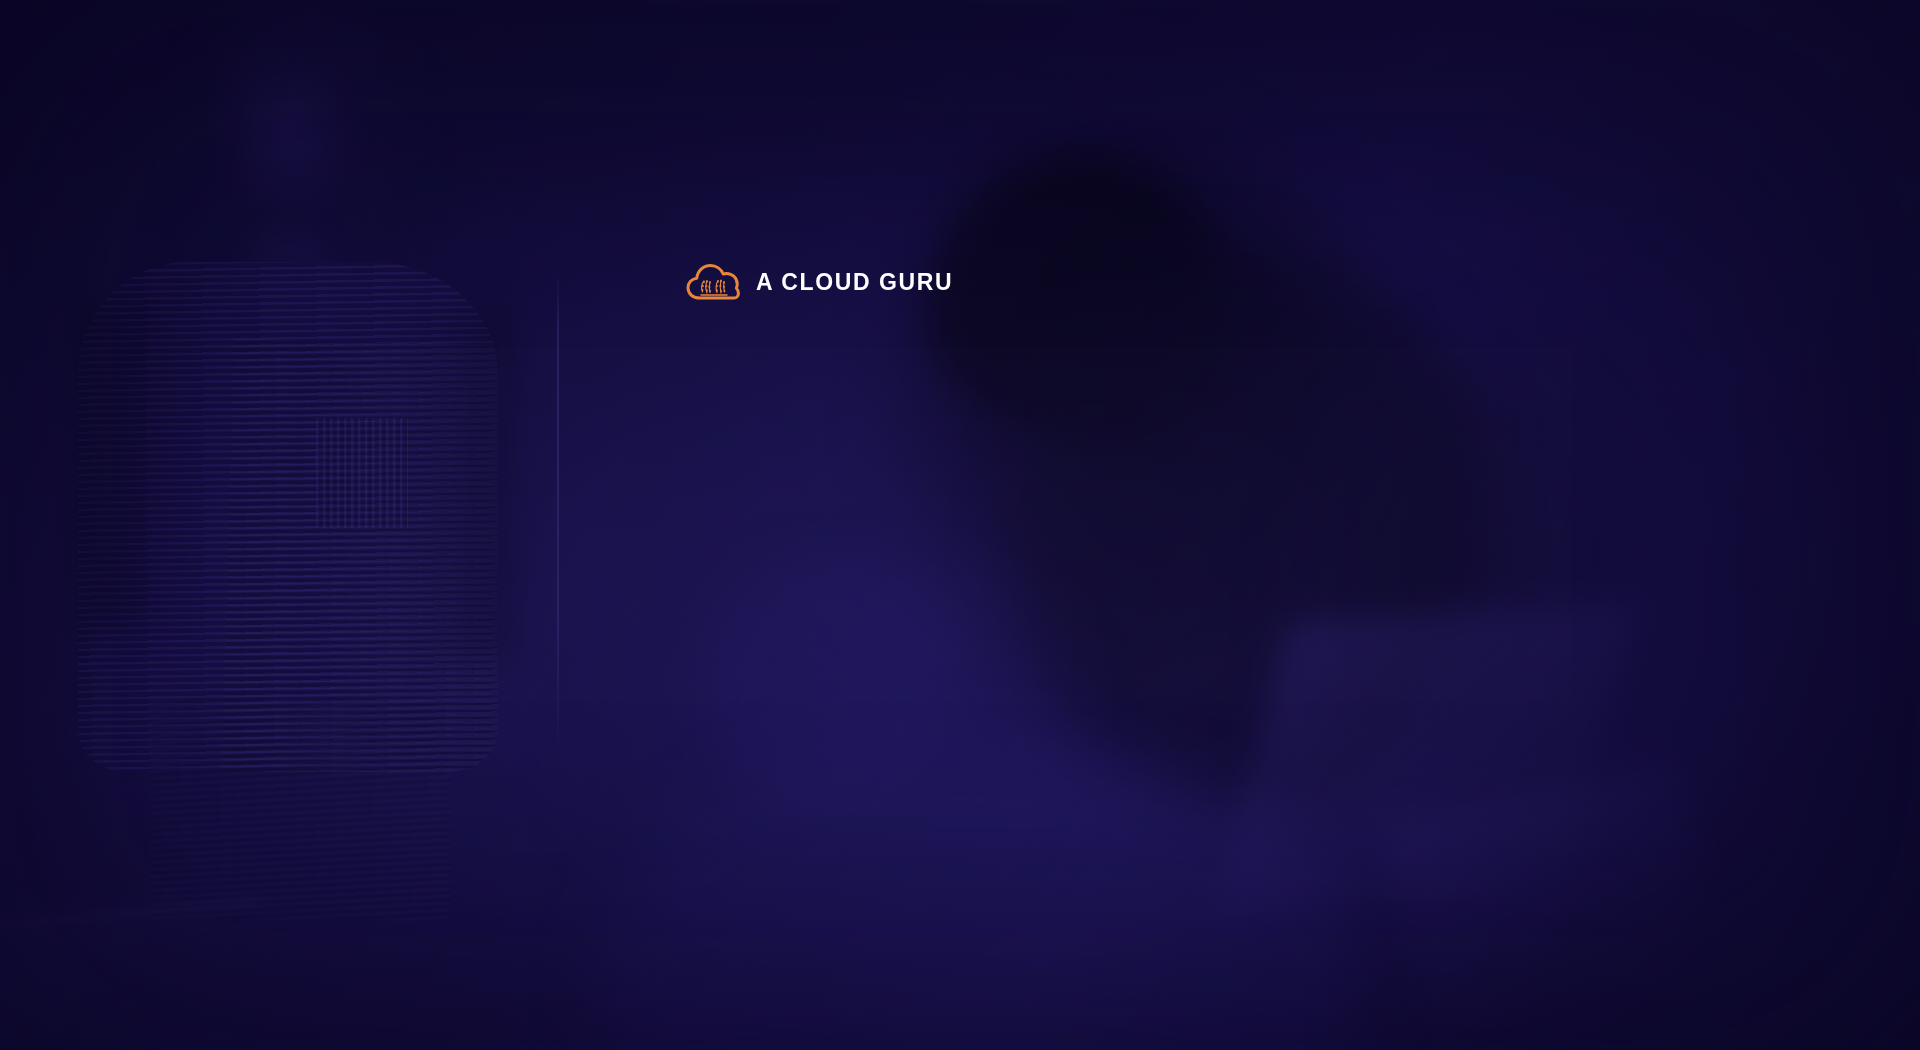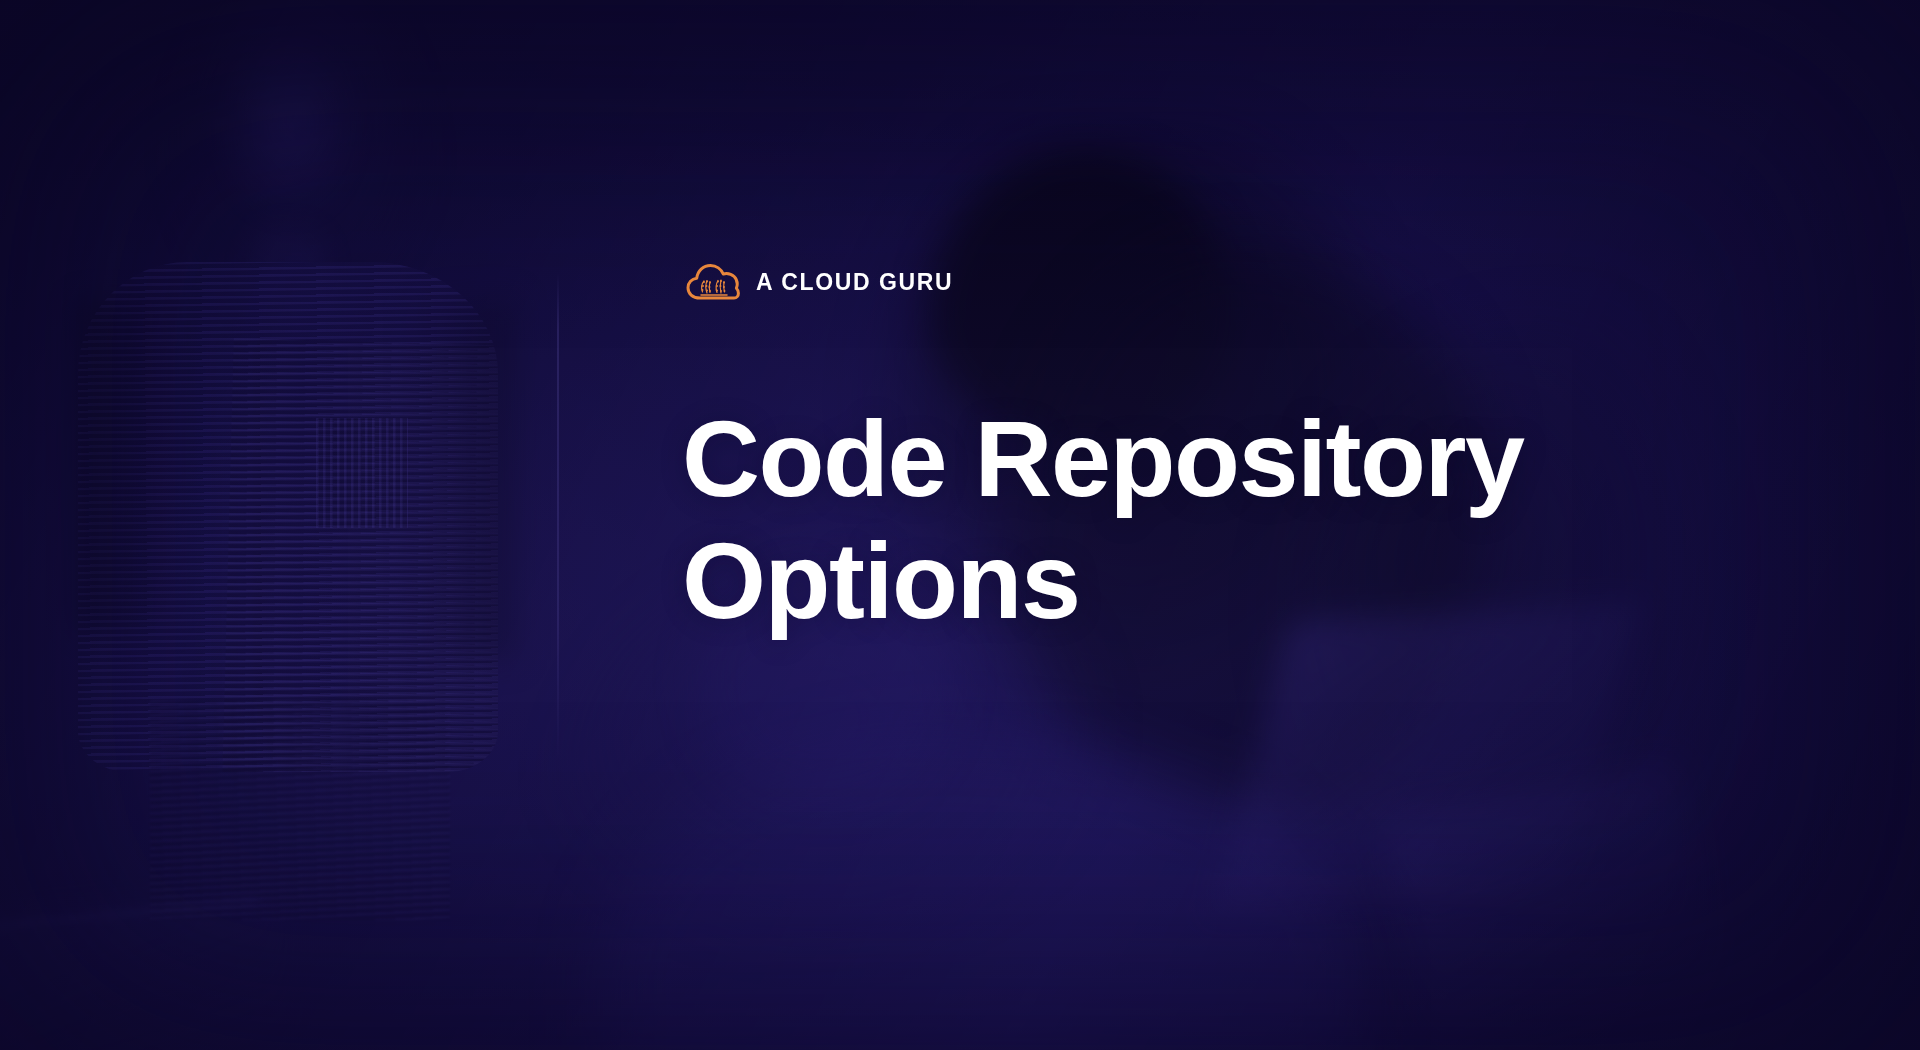--- a/index.html
+++ b/index.html
@@ -389,17 +389,15 @@
             <circle cx="70" cy="58" r="1.9"></circle>
           <circle cx="76" cy="41" r="1.9"></circle>
             <circle cx="76" cy="50" r="1.9"></circle>
             <circle cx="77" cy="58" r="1.9"></circle>
         </g>
         <path d="M30 66 L82 66" stroke="#e8873c" stroke-width="3" stroke-linecap="round" fill="none"></path>
       </svg>
       <span class="brand-name">A CLOUD GURU</span>
     </div>
 
-    <h1 class="title">Code Repository
-Options</h1>
 
   </div>
 </div>
 
 </body></html>

